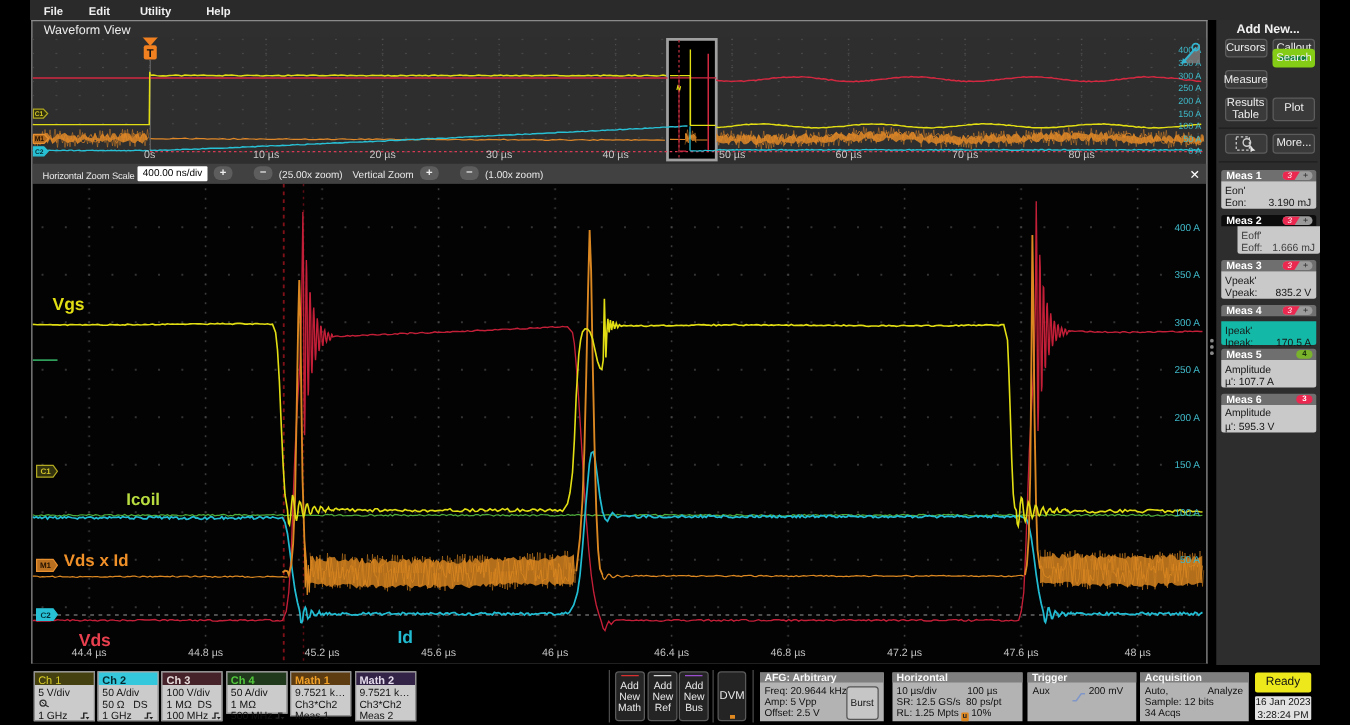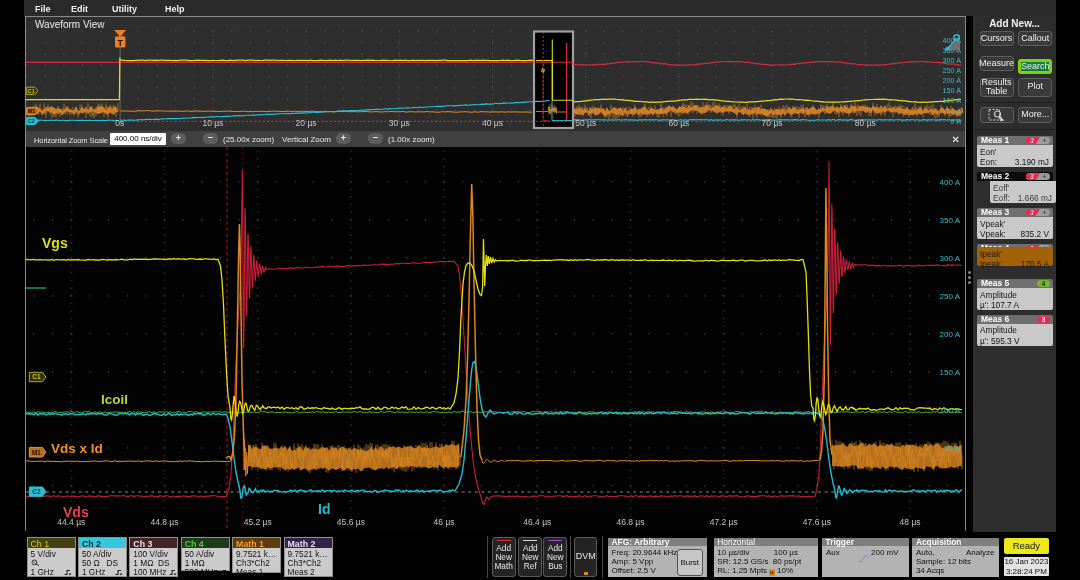--- a/index.html
+++ b/index.html
@@ -170,21 +170,21 @@
     <text x="36.4" y="494" font-size="6.4" font-weight="bold" fill="#043038" text-anchor="middle">C2</text>
   </svg>
 <div class="abs" style="left:968px;top:271px;width:3px;height:3px;background:#888;border-radius:50%"></div>
 <div class="abs" style="left:968px;top:276px;width:3px;height:3px;background:#888;border-radius:50%"></div>
 <div class="abs" style="left:968px;top:281px;width:3px;height:3px;background:#888;border-radius:50%"></div>
 <div class="abs" style="left:973px;top:16px;width:83px;height:516px;background:#2d2d2d">
     <span class="abs" style="left:0;top:2px;width:83px;text-align:center;font-size:10px;font-weight:bold;color:#f2f2f2">Add New...</span>
     <div class="abs" style="left:6.5px;top:15.3px;width:34px;height:14.5px;background:#3a3a3a;border:1px solid #5d5d5d;border-radius:3px;color:#f0f0f0;font-size:9px;display:flex;align-items:center;justify-content:center;text-align:center;line-height:1.03">Cursors</div>
     <div class="abs" style="left:45.2px;top:15.3px;width:34px;height:14.5px;background:#3a3a3a;border:1px solid #5d5d5d;border-radius:3px;color:#f0f0f0;font-size:9px;display:flex;align-items:center;justify-content:center;text-align:center;line-height:1.03">Callout</div>
     <div class="abs" style="left:6.5px;top:40.3px;width:34px;height:14.5px;background:#3a3a3a;border:1px solid #5d5d5d;border-radius:3px;color:#f0f0f0;font-size:9px;display:flex;align-items:center;justify-content:center;text-align:center;line-height:1.03">Measure</div>
-    <div class="abs" style="left:45.2px;top:43px;width:34px;height:14.5px;background:#15803d;border:3px solid #84cc16;border-radius:3px;color:#f0f0f0;font-size:9px;display:flex;align-items:center;justify-content:center;text-align:center;line-height:1.03">Search</div>
+    <div class="abs" style="left:45.2px;top:23px;width:34px;height:14.5px;background:#15803d;border:6px solid #84cc16;border-radius:3px;color:#f0f0f0;font-size:9px;display:flex;align-items:center;justify-content:center;text-align:center;line-height:1.03">Search</div>
     <div class="abs" style="left:6.5px;top:61.5px;width:34px;height:19px;background:#3a3a3a;border:1px solid #5d5d5d;border-radius:3px;color:#f0f0f0;font-size:9px;display:flex;align-items:center;justify-content:center;text-align:center;line-height:1.03">Results<br>Table</div>
     <div class="abs" style="left:45.2px;top:61.5px;width:34px;height:19px;background:#3a3a3a;border:1px solid #5d5d5d;border-radius:3px;color:#f0f0f0;font-size:9px;display:flex;align-items:center;justify-content:center;text-align:center;line-height:1.03">Plot</div>
     <div class="abs" style="left:2px;top:85.5px;width:79px;height:1px;background:#1e1e1e"></div>
     <div class="abs" style="left:6.5px;top:90.6px;width:34px;height:16px;background:#3a3a3a;border:1px solid #5d5d5d;border-radius:3px;color:#f0f0f0;font-size:9px;display:flex;align-items:center;justify-content:center;text-align:center;line-height:1.03">
       <svg width="18" height="14" viewBox="0 0 18 14">
         <rect x="1" y="1.5" width="10.5" height="10.5" fill="none" stroke="#cfcfcf" stroke-width="1" stroke-dasharray="2,1.6"></rect>
         <circle cx="9.5" cy="6" r="3" fill="none" stroke="#cfcfcf" stroke-width="1.1"></circle>
         <line x1="11.5" y1="8.2" x2="13.6" y2="10.4" stroke="#cfcfcf" stroke-width="1.2"></line>
         <path d="M12.2,9 l4.2,3.4 -2.6,0.4 -1.3,1.0 Z" fill="#e8e8e8"></path>
       </svg>
@@ -231,21 +231,21 @@
       <span class="abs" style="right:4px;top:12px;font-size:8.3px">835.2 V</span>
     </div>
     <div class="abs" style="left:4px;top:227.6px;width:76px;height:9.2px;background:#6f6f6f;border-radius:2px 2px 0 0">
       <span class="abs" style="left:4px;top:0;font-size:8.5px;font-weight:bold;color:#fff;line-height:9.5px">Meas 4</span>
       <div class="abs" style="right:3px;top:1px;width:24px;height:7.2px;background:#9b9b9b;border-radius:3.6px">
         <span class="abs" style="right:3.5px;top:-1px;font-size:7px;color:#2a2a2a;line-height:9px">+</span>
         <div class="abs" style="left:0;top:0;width:14px;height:7.2px;background:#ea2850;border-radius:3.6px 0 0 3.6px;clip-path:polygon(0 0,100% 0,68% 100%,0 100%)"></div>
         <span class="abs" style="left:4px;top:0.2px;font-size:6.3px;font-style:italic;color:#fff;line-height:7px">3</span>
       </div>
     </div>
-    <div class="abs" style="left:4px;top:231px;width:76px;height:19px;background:#a16207;border-radius:0 0 2px 2px;color:#161616">
+    <div class="abs" style="left:4px;top:241px;width:76px;height:19px;background:#14b8a6;border-radius:0 0 2px 2px;color:#161616">
       <span class="abs" style="left:3px;top:1.5px;font-size:8.3px">Ipeak'</span>
       <span class="abs" style="left:3px;top:12px;font-size:8.3px">Ipeak:</span>
       <span class="abs" style="right:4px;top:12px;font-size:8.3px">170.5 A</span>
     </div>
     <div class="abs" style="left:4px;top:262.9px;width:76px;height:9.2px;background:#6f6f6f;border-radius:2px 2px 0 0">
       <span class="abs" style="left:4px;top:0;font-size:8.5px;font-weight:bold;color:#fff;line-height:9.5px">Meas 5</span>
       <div class="abs" style="right:3px;top:1px;width:13px;height:7px;background:#79b32b;border-radius:3.5px;text-align:center;font-size:6.3px;color:#17300a;line-height:7px;font-weight:bold">4</div>
     </div>
     <div class="abs" style="left:4px;top:272.09999999999997px;width:76px;height:21.8px;background:#c9c9c9;border-radius:0 0 2px 2px;color:#161616">
       <span class="abs" style="left:3px;top:1.5px;font-size:8.3px">Amplitude</span>
@@ -339,21 +339,21 @@
     <div class="abs" style="left:0;top:0;width:98.5px;height:8.6px;background:#7f7f7f">
       <span class="abs" style="left:3.5px;top:-0.5px;font-size:8.4px;font-weight:bold;color:#fafafa">AFG: Arbitrary</span>
     </div>
     <span class="abs" style="left:3.5px;top:10.5px;font-size:8px;color:#111">Freq: 20.9644 kHz</span>
     <span class="abs" style="left:3.5px;top:19.5px;font-size:8px;color:#111">Amp: 5 Vpp</span>
     <span class="abs" style="left:3.5px;top:28.5px;font-size:8px;color:#111">Offset: 2.5 V</span>
     <div class="abs" style="left:69px;top:11.5px;width:25.5px;height:26.5px;background:#c6c6c6;border:1px solid #555;border-radius:3px;text-align:center;font-size:8px;color:#111;line-height:25px">Burst</div>
   </div>
 <div class="abs" style="left:713.8px;top:537.8px;width:104.5px;height:39.2px;background:#b3b3b3">
     <div class="abs" style="left:0;top:0;width:104.5px;height:8.6px;background:#7f7f7f">
-      <span class="abs" style="left:3.5px;top:-0.5px;font-size:8.4px;font-weight:normal;color:#fafafa">Horizontal</span>
+      <span class="abs" style="left:3.5px;top:-0.5px;font-size:8.4px;font-weight:bold;color:#fafafa">Horizontal</span>
     </div>
     <span class="abs" style="left:3.5px;top:10.5px;font-size:8px;color:#111">10 µs/div</span>
     <span class="abs" style="left:60px;top:10.5px;font-size:8px;color:#111">100 µs</span>
     <span class="abs" style="left:3.5px;top:19.5px;font-size:8px;color:#111">SR: 12.5 GS/s</span>
     <span class="abs" style="left:59px;top:19.5px;font-size:8px;color:#111">80 ps/pt</span>
     <span class="abs" style="left:3.5px;top:28.5px;font-size:8px;color:#111">RL: 1.25 Mpts</span>
     <span class="abs" style="left:55px;top:28.5px;font-size:8px;color:#111"><span style="display:inline-block;width:6px;height:7px;background:#e08820;border-radius:1px;color:#222;font-size:6px;line-height:7px;text-align:center;font-weight:bold;vertical-align:-1px">u</span> 10%</span>
   </div>
 <div class="abs" style="left:822px;top:537.8px;width:87px;height:39.2px;background:#b3b3b3">
     <div class="abs" style="left:0;top:0;width:87px;height:8.6px;background:#7f7f7f">

